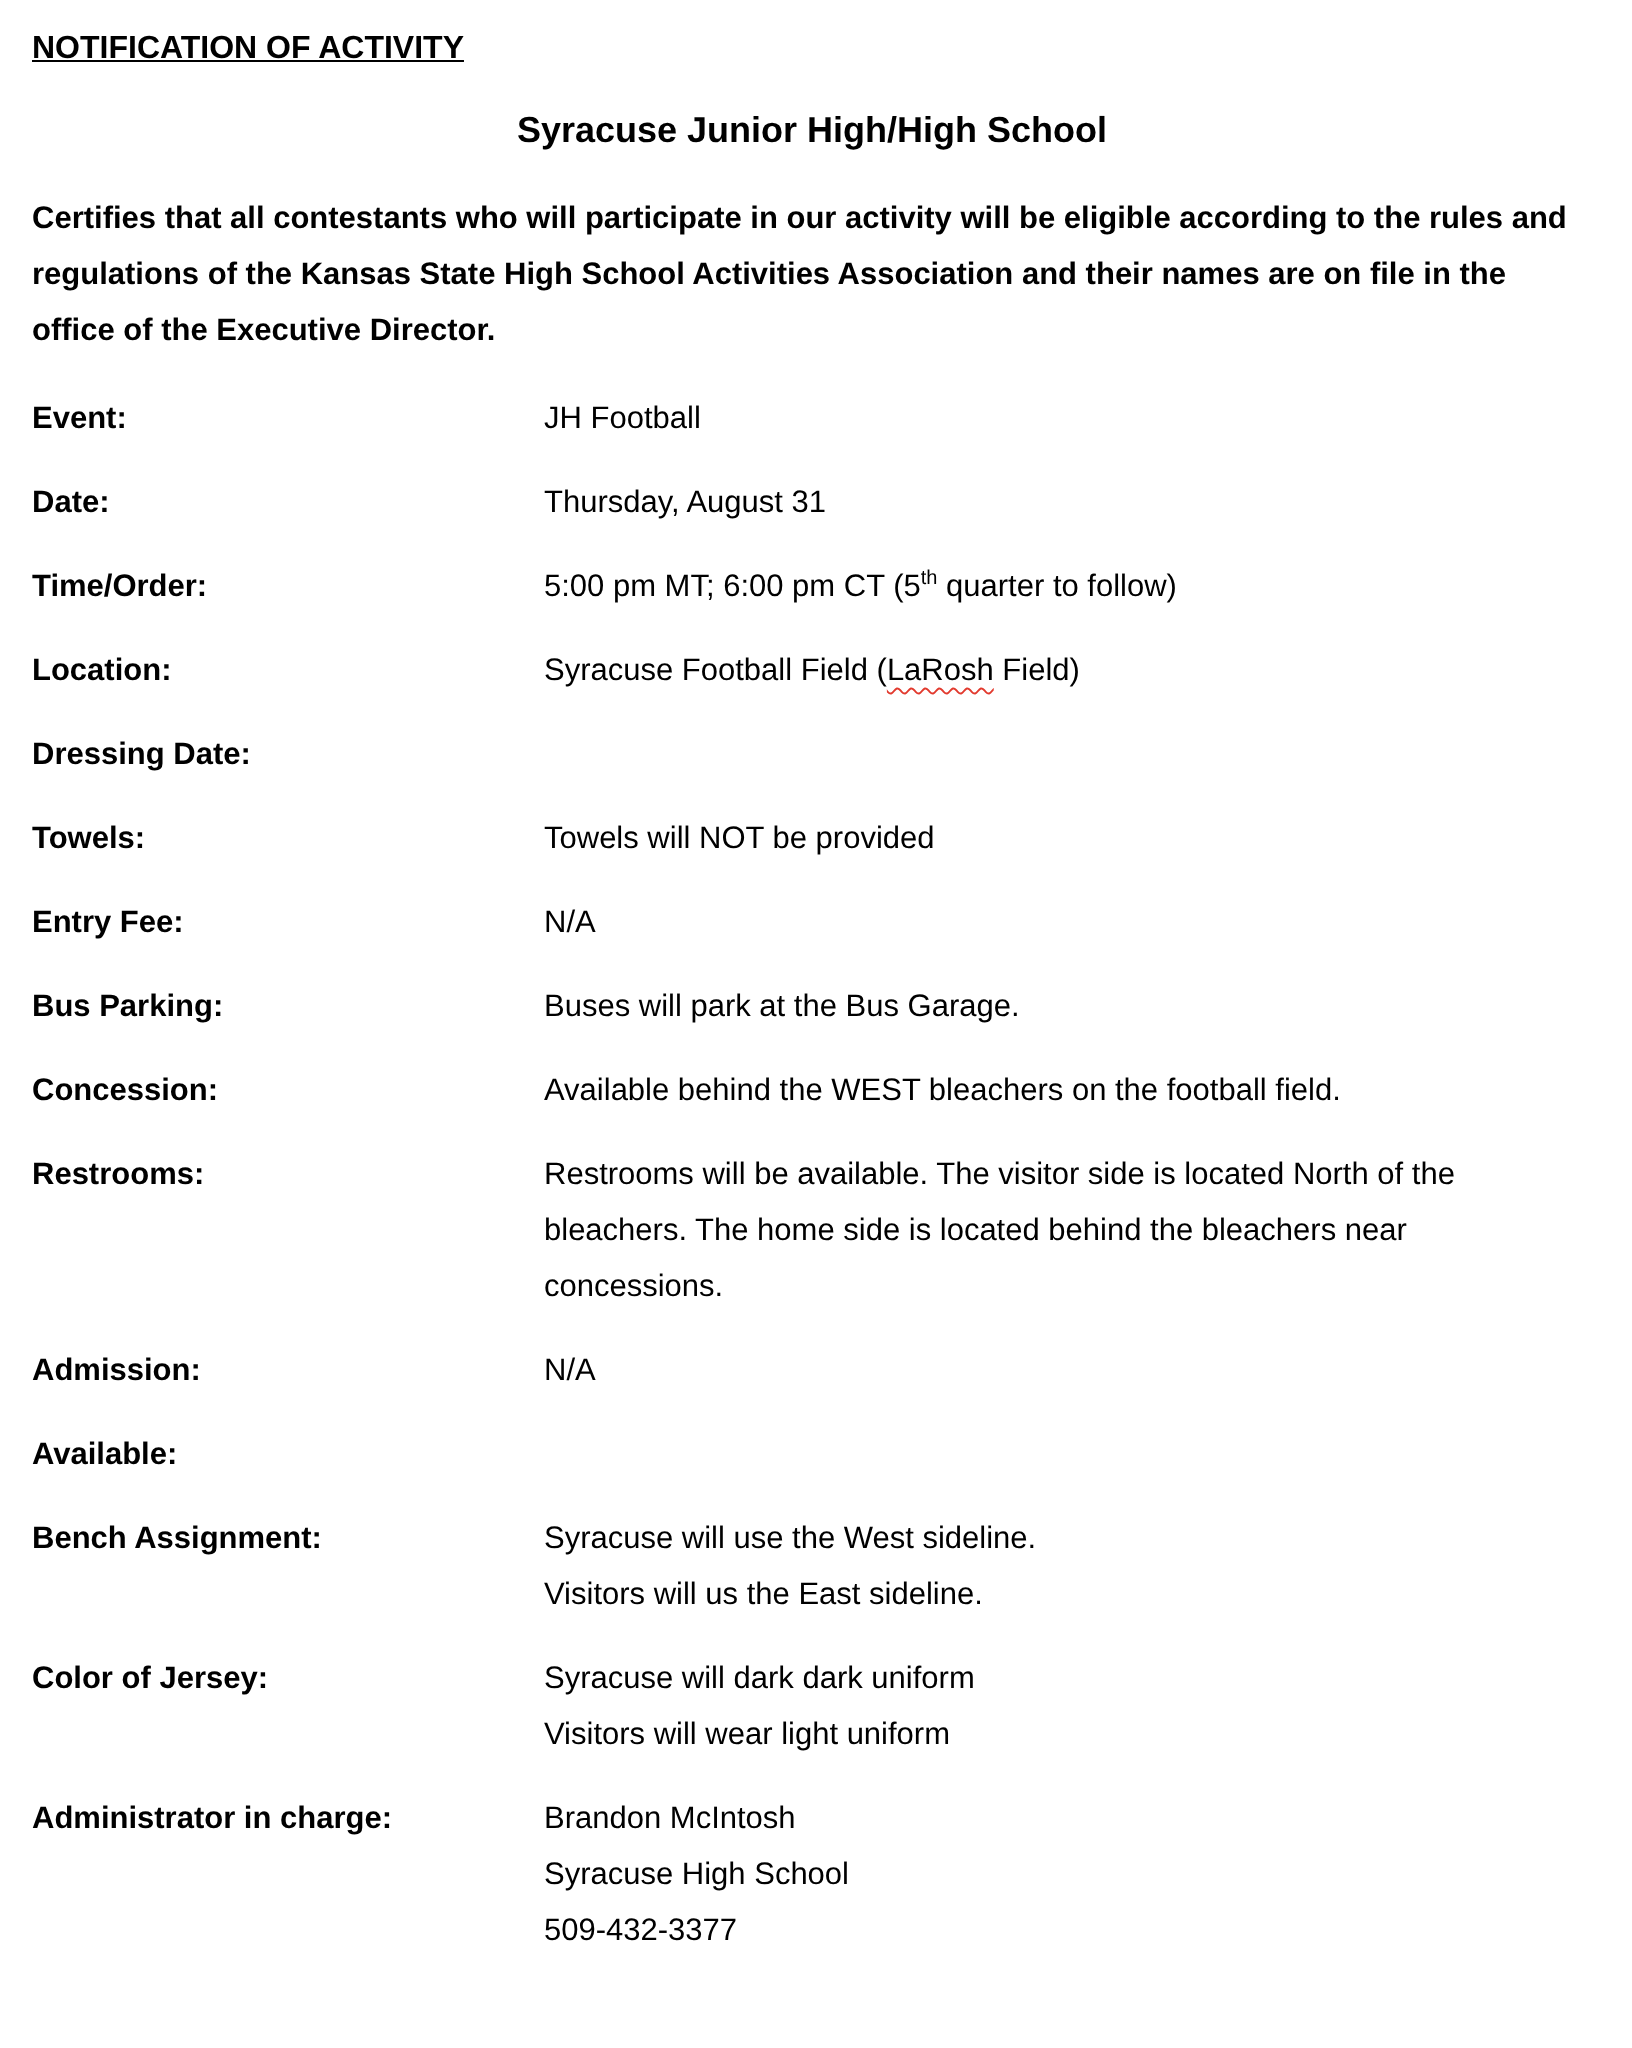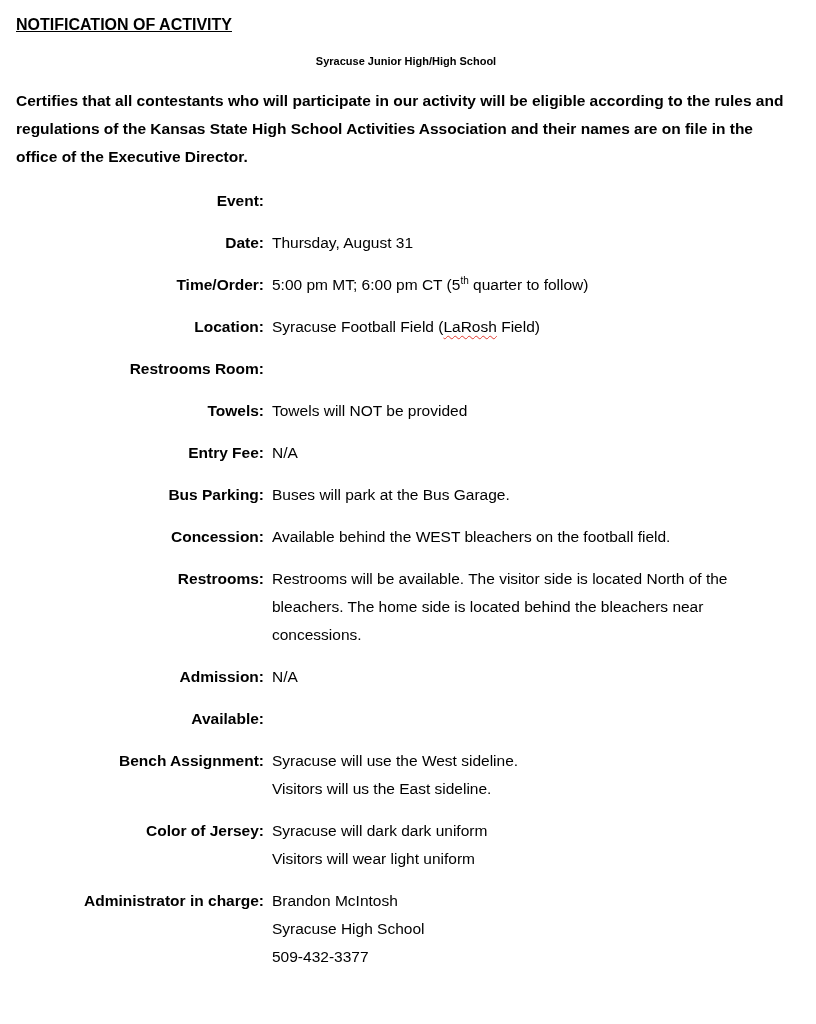--- a/index.html
+++ b/index.html
@@ -15,41 +15,40 @@
   }
   .title {
     font-weight: 700;
     text-decoration: underline;
     font-size: 16px;
     margin: 4px 0 21px 0;
   }
   .subtitle {
     text-align: center;
     font-weight: 700;
-    font-size: 11px;
+    font-size: 18px;
     margin: 0 0 20px 0;
   }
   .cert {
     font-weight: 700;
     line-height: 28px;
     margin: 0 0 16px 0;
   }
   .fields { margin: 0; }
   .row {
     display: flex;
     align-items: flex-start;
     line-height: 28px;
     margin-bottom: 14px;
   }
   .label {
     flex: 0 0 256px;
     width: 256px;
     font-weight: 700;
     padding-right: 8px;
-    text-align: right;
   }
   .value { flex: 1; }
   .line { min-height: 28px; }
   sup {
     font-size: 10px;
     vertical-align: super;
     line-height: 0;
   }
   .spellcheck {
     text-decoration: underline wavy #e23a2e 1px;
@@ -60,41 +59,44 @@
 </head>
 <body>
 
 <div class="page">
   <div class="title">NOTIFICATION OF ACTIVITY</div>
   <div class="subtitle">Syracuse Junior High/High School</div>
   <p class="cert">Certifies that all contestants who will participate in our activity will be eligible according to the rules and regulations of the Kansas State High School Activities Association and their names are on file in the office of the Executive Director.</p>
   <div class="fields" id="fields">
       <div class="row">
         <div class="label">Event:</div>
+        <div class="value">
+          <div class="line">JH Football</div>
+        </div>
       </div>
       <div class="row">
         <div class="label">Date:</div>
         <div class="value">
           <div class="line">Thursday, August 31</div>
         </div>
       </div>
       <div class="row">
         <div class="label">Time/Order:</div>
         <div class="value">
           <div class="line"><span>5:00 pm MT; 6:00 pm CT (5</span><sup>th</sup><span> quarter to follow)</span></div>
         </div>
       </div>
       <div class="row">
         <div class="label">Location:</div>
         <div class="value">
           <div class="line"><span>Syracuse Football Field (</span><span class="spellcheck">LaRosh</span><span> Field)</span></div>
         </div>
       </div>
       <div class="row">
-        <div class="label">Restrooms Room:</div>
+        <div class="label">Dressing Date:</div>
         <div class="value">
         </div>
       </div>
       <div class="row">
         <div class="label">Towels:</div>
         <div class="value">
           <div class="line">Towels will NOT be provided</div>
         </div>
       </div>
       <div class="row">

